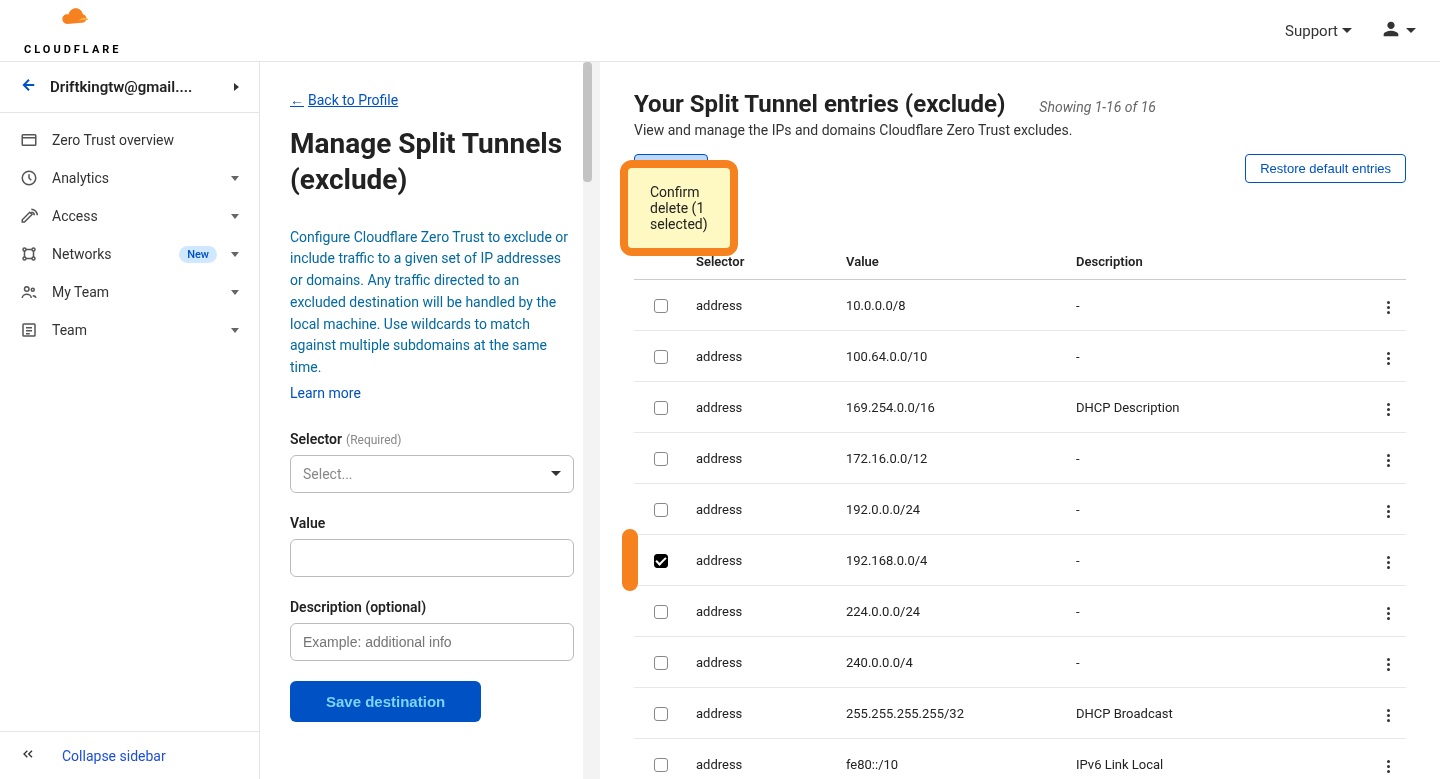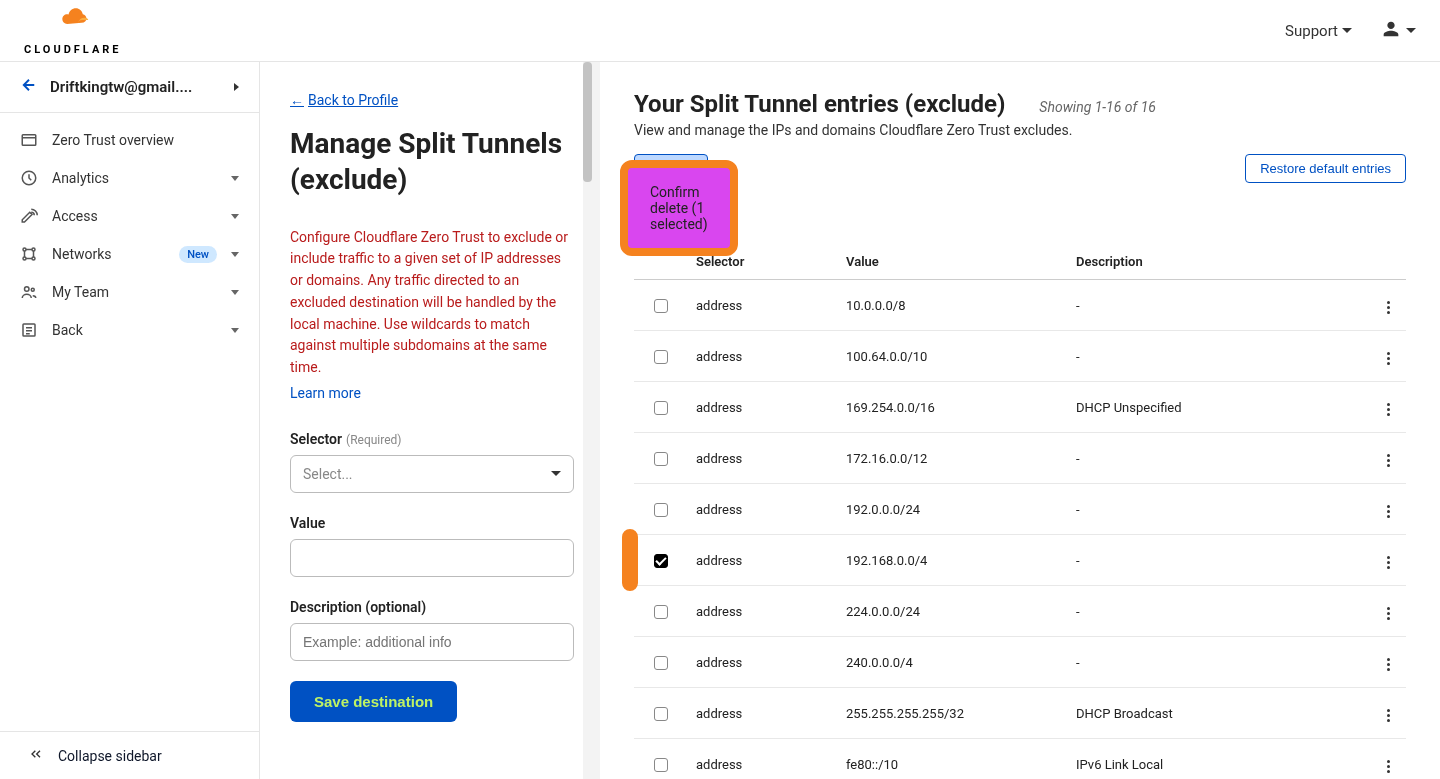--- a/index.html
+++ b/index.html
@@ -24,52 +24,52 @@
     .account-caret { width: 0; height: 0; border-top: 4px solid transparent; border-bottom: 4px solid transparent; border-left: 5px solid #333; }
     
     .nav-list { flex: 1; padding: 8px 0; }
     .nav-item { display: flex; align-items: center; padding: 10px 20px; gap: 14px; font-size: 14px; color: #333; cursor: pointer; position: relative; }
     .nav-item.active { background: #e6f0ff; color: #0051c3; font-weight: 600; border-radius: 0 22px 22px 0; margin-right: 16px; }
     .nav-icon { width: 18px; height: 18px; flex-shrink: 0; display: flex; align-items: center; justify-content: center; }
     .nav-label { flex: 1; }
     .nav-caret { width: 0; height: 0; border-left: 4px solid transparent; border-right: 4px solid transparent; border-top: 5px solid #666; }
     .badge-new { background: #cfe8ff; color: #0051c3; font-size: 11px; padding: 2px 8px; border-radius: 10px; font-weight: 500; }
     
-    .collapse-sidebar { border-top: 1px solid #e5e5e5; padding: 14px 28px; display: flex; align-items: center; gap: 14px; font-size: 14px; color: #0f172a; cursor: pointer; }
+    .collapse-sidebar { border-top: 1px solid #e5e5e5; padding: 14px 20px; display: flex; align-items: center; gap: 26px; font-size: 14px; color: #1d4ed8; cursor: pointer; }
     
     .content-area { flex: 1; display: flex; overflow: hidden; }
     .left-panel { width: 340px; flex-shrink: 0; padding: 28px 0 28px 30px; border-right: 8px solid #f3f3f3; overflow-y: auto; position: relative; }
     .left-panel-inner { padding-right: 18px; }
     .scrollbar-left { position: absolute; right: 0; top: 0; bottom: 0; width: 9px; background: #f3f3f3; }
     .scrollbar-thumb { position: absolute; right: 0; top: 0; width: 9px; height: 120px; background: #c3c3c3; border-radius: 4px; }
     
     .back-link { color: #0051c3; text-decoration: underline; font-size: 14px; cursor: pointer; display: inline-flex; align-items: center; gap: 4px; margin-bottom: 18px; }
     .panel-title { font-size: 28px; font-weight: 700; line-height: 1.3; margin-bottom: 28px; }
-    .panel-desc { font-size: 14px; color: #b91c1c; line-height: 1.55; margin-bottom: 4px; }
+    .panel-desc { font-size: 14px; color: #0369a1; line-height: 1.55; margin-bottom: 4px; }
     .learn-more { color: #0051c3; font-size: 14px; cursor: pointer; display: inline-block; margin-bottom: 28px; }
     
     .form-group { margin-bottom: 20px; }
     .form-label { font-weight: 600; font-size: 14px; display: inline-block; margin-bottom: 8px; }
     .form-label .req { font-weight: 400; font-size: 12px; color: #888; margin-left: 4px; }
     .form-control { width: 100%; border: 1px solid #bbb; border-radius: 6px; padding: 10px 12px; font-size: 14px; background: #fff; }
     .form-select { display: flex; align-items: center; justify-content: space-between; cursor: pointer; }
     .form-select .ph { color: #888; }
-    .btn-primary { background: #0051c3; color: #bef264; border: none; padding: 12px 24px; font-size: 15px; font-weight: 600; border-radius: 6px; cursor: pointer; }
+    .btn-primary { background: #0051c3; color: #7dd3fc; border: none; padding: 12px 36px; font-size: 15px; font-weight: 600; border-radius: 6px; cursor: pointer; }
     
     .right-panel { flex: 1; padding: 28px 34px; overflow-y: auto; position: relative; }
     .table-header-row { display: flex; align-items: baseline; gap: 34px; margin-bottom: 4px; }
     .table-title { font-size: 24px; font-weight: 700; }
     .table-count { font-size: 14px; color: #666; font-style: italic; }
     .table-sub { font-size: 14px; color: #333; margin-bottom: 16px; }
     .table-actions-bar { display: flex; align-items: flex-start; justify-content: space-between; margin-bottom: 10px; position: relative; height: 80px; }
     .action-btn { display: flex; align-items: center; height: 28px; border: 1px solid #0051c3; background: #bdd8ff; color: #0051c3; padding: 4px 12px; font-size: 13px; border-radius: 4px; cursor: pointer; gap: 4px; }
     .action-caret-up { width: 0; height: 0; border-left: 4px solid transparent; border-right: 4px solid transparent; border-bottom: 5px solid #0051c3; }
     .restore-btn { border: 1px solid #0051c3; background: #fff; color: #0051c3; padding: 6px 14px; font-size: 13px; border-radius: 4px; cursor: pointer; }
     
-    .highlight-callout { position: absolute; border: 8px solid #f5821f; border-radius: 12px; background: #d946ef; padding: 16px 22px; font-size: 14px; color: #222; z-index: 5; }
+    .highlight-callout { position: absolute; border: 8px solid #f5821f; border-radius: 12px; background: #fef9c3; padding: 16px 22px; font-size: 14px; color: #222; z-index: 5; }
     .highlight-delete { top: 6px; left: -14px; }
     
     .data-table { width: 100%; border-collapse: collapse; }
     .data-table th { text-align: left; font-weight: 600; font-size: 13px; padding: 10px 8px; border-bottom: 1px solid #ccc; }
     .data-table td { font-size: 13px; padding: 12px 8px; border-bottom: 1px solid #e8e8e8; }
     .col-check { width: 54px; text-align: center; }
     .col-sel { width: 150px; }
     .col-val { width: 230px; }
     .col-act { width: 36px; text-align: center; }
     .chk { width: 14px; height: 14px; border: 1.5px solid #888; border-radius: 3px; display: inline-block; cursor: pointer; vertical-align: middle; }
@@ -174,21 +174,21 @@
           <span class="nav-label">My Team</span>
           <span class="nav-caret"></span>
         </div>
         <div class="nav-item">
           <span class="nav-icon" style="color: rgb(85, 85, 85);">
             <svg width="18" height="18" viewBox="0 0 24 24" fill="none" stroke="currentColor" stroke-width="2">
               <rect x="4" y="4" width="16" height="16" rx="1"></rect>
               <path d="M8 9h8M8 13h8M8 17h5"></path>
             </svg>
           </span>
-          <span class="nav-label">Back</span>
+          <span class="nav-label">Team</span>
           <span class="nav-caret"></span>
         </div>
       </nav>
     <div class="collapse-sidebar">
       <span>
         <svg width="16" height="16" viewBox="0 0 24 24" fill="none" stroke="#333" stroke-width="2">
             <path d="M11 17l-5-5 5-5m7 10l-5-5 5-5"></path>
           </svg>
       </span>
       <span>Collapse sidebar</span>
@@ -283,21 +283,21 @@
               <td class="col-act"><span class="more-dots">
                   <span></span>
                   <span></span>
                   <span></span>
                 </span></td>
             </tr>
             <tr>
               <td class="col-check"><span class="chk"></span></td>
               <td class="col-sel">address</td>
               <td class="col-val">169.254.0.0/16</td>
-              <td>DHCP Unspecified</td>
+              <td>DHCP Description</td>
               <td class="col-act"><span class="more-dots">
                   <span></span>
                   <span></span>
                   <span></span>
                 </span></td>
             </tr>
             <tr>
               <td class="col-check"><span class="chk"></span></td>
               <td class="col-sel">address</td>
               <td class="col-val">172.16.0.0/12</td>

